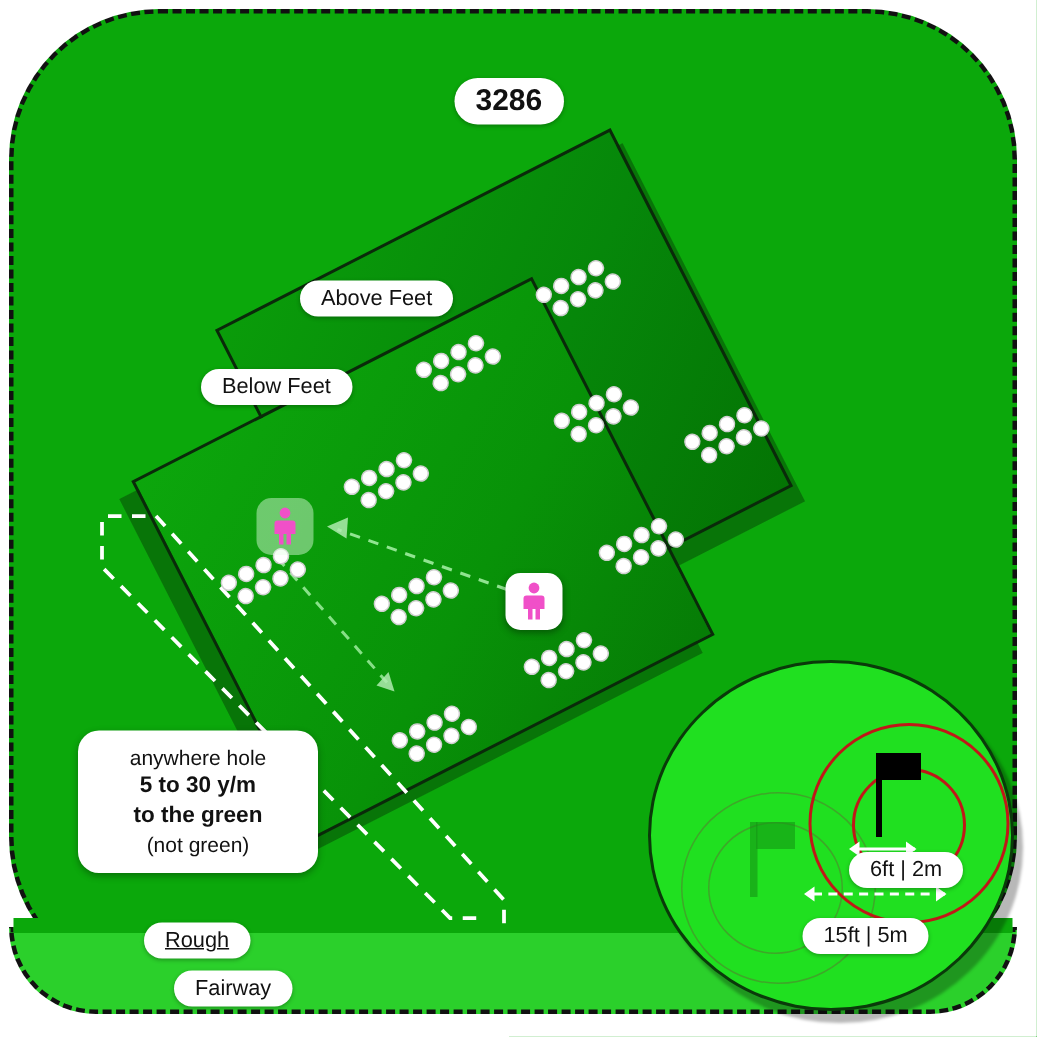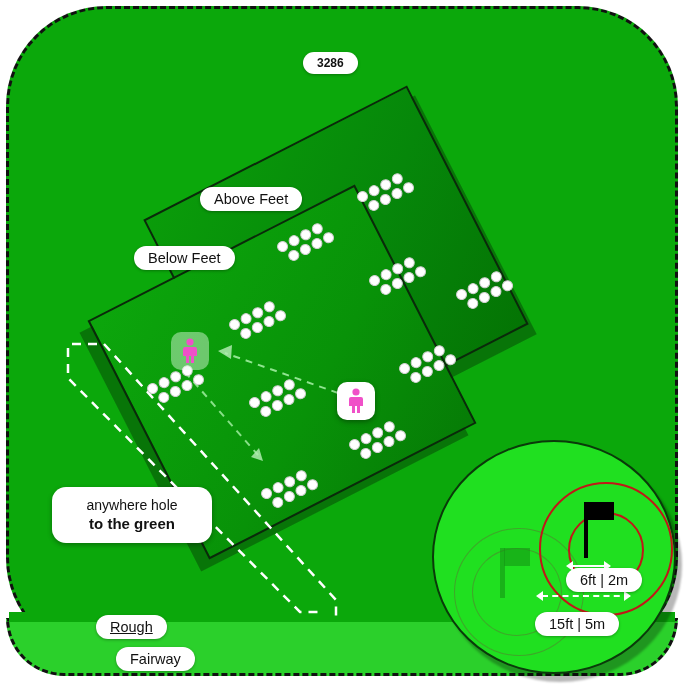--- a/index.html
+++ b/index.html
@@ -150,21 +150,21 @@
     position: absolute;
     background: #ffffff;
     border-radius: 40px;
     padding: 4px 14px;
     font-size: 14.5px;
     color: #111111;
     white-space: nowrap;
     box-shadow: 0 1px 3px rgba(0,0,0,0.30);
     text-align: center;
   }
-  .pill.bold { font-weight: bold; font-size: 12px; }
+  .pill.bold { font-weight: bold; font-size: 20px; }
 
   
   .info-card {
     position: absolute;
     left: 52px;
     top: 487px;
     width: 136px;
     background: #ffffff;
     border-radius: 14px;
     padding: 9px 12px;
@@ -395,21 +395,23 @@
   <div class="pill bold" style="left:303px; top:52px;">3286</div>
 
   <div class="pill" style="left:200px; top:187px;">Above Feet</div>
   <div class="pill" style="left:134px; top:246px;">Below Feet</div>
 
   <div class="pill" style="left:96px; top:615px;text-decoration:underline;">Rough</div>
   <div class="pill" style="left:116px; top:647px;">Fairway</div>
 
   <div class="info-card">
     <div>anywhere hole</div>
+    <div class="strong">5 to 30 y/m</div>
     <div class="strong">to the green</div>
+    <div>(not green)</div>
   </div>
 
   <div class="green-wrap">
     <div class="green-shadow"></div>
     <div class="green-circle"></div>
 
     <div class="ring ghost" style="left:22px; top:88px; width:130px; height:128px;"></div>
     <div class="ring ghost" style="left:40px; top:108px; width:90px; height:88px;"></div>
     <div class="flagpost ghost" style="left:68px; top:108px; height:50px;"></div>
     <div class="flagcloth ghost" style="left:72px; top:108px;"></div>

